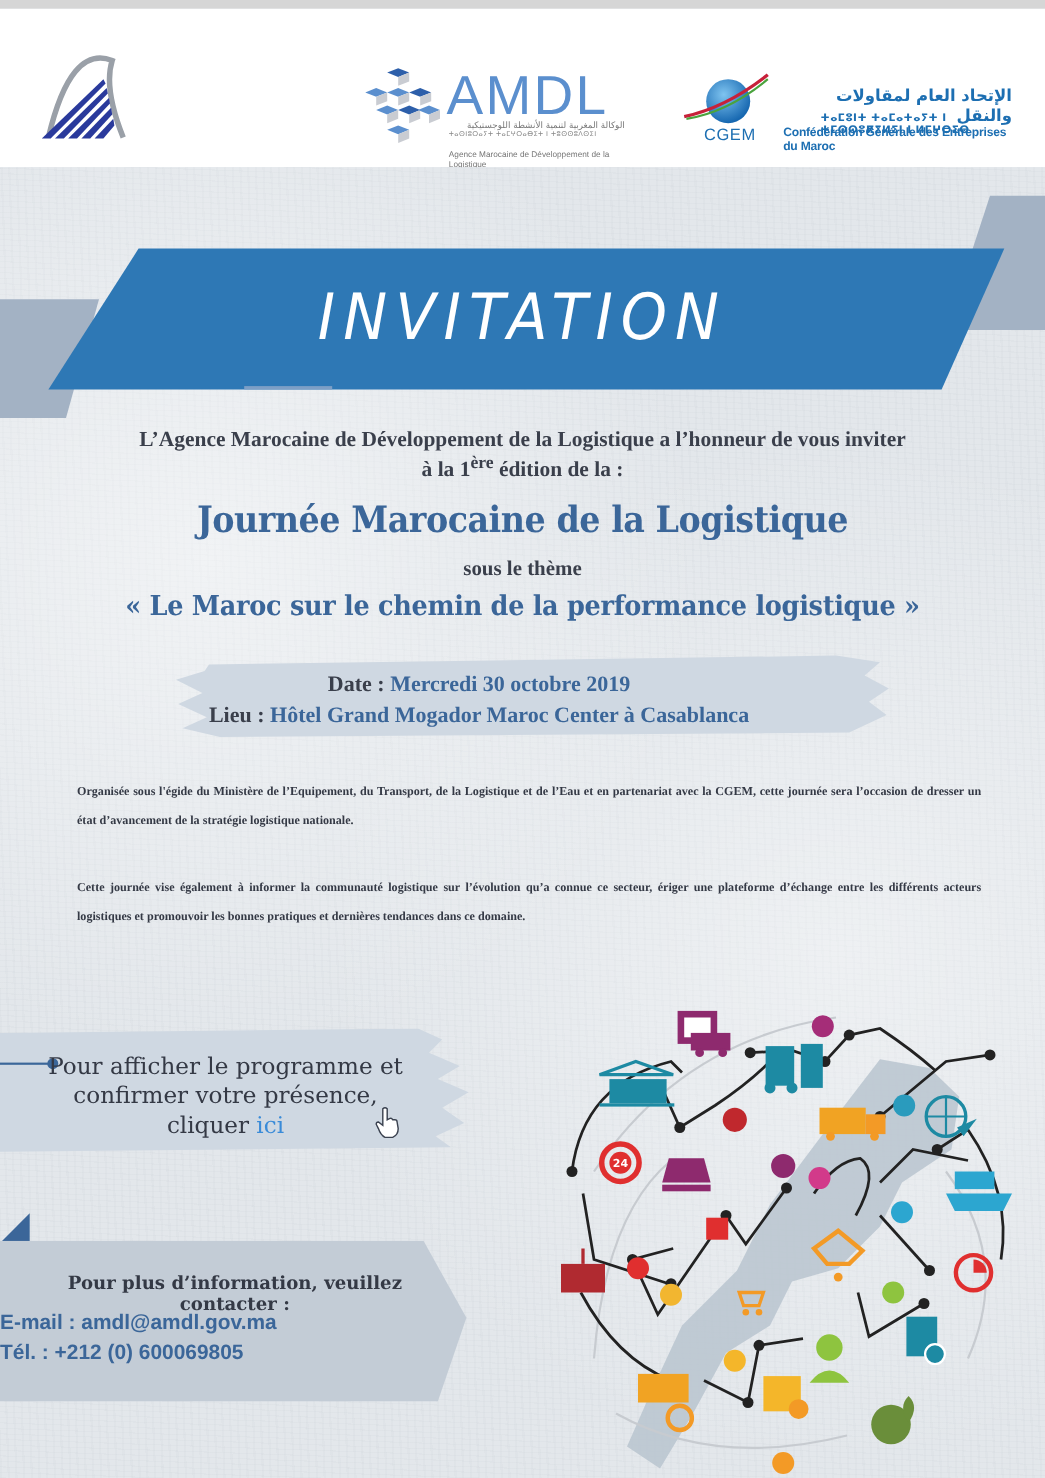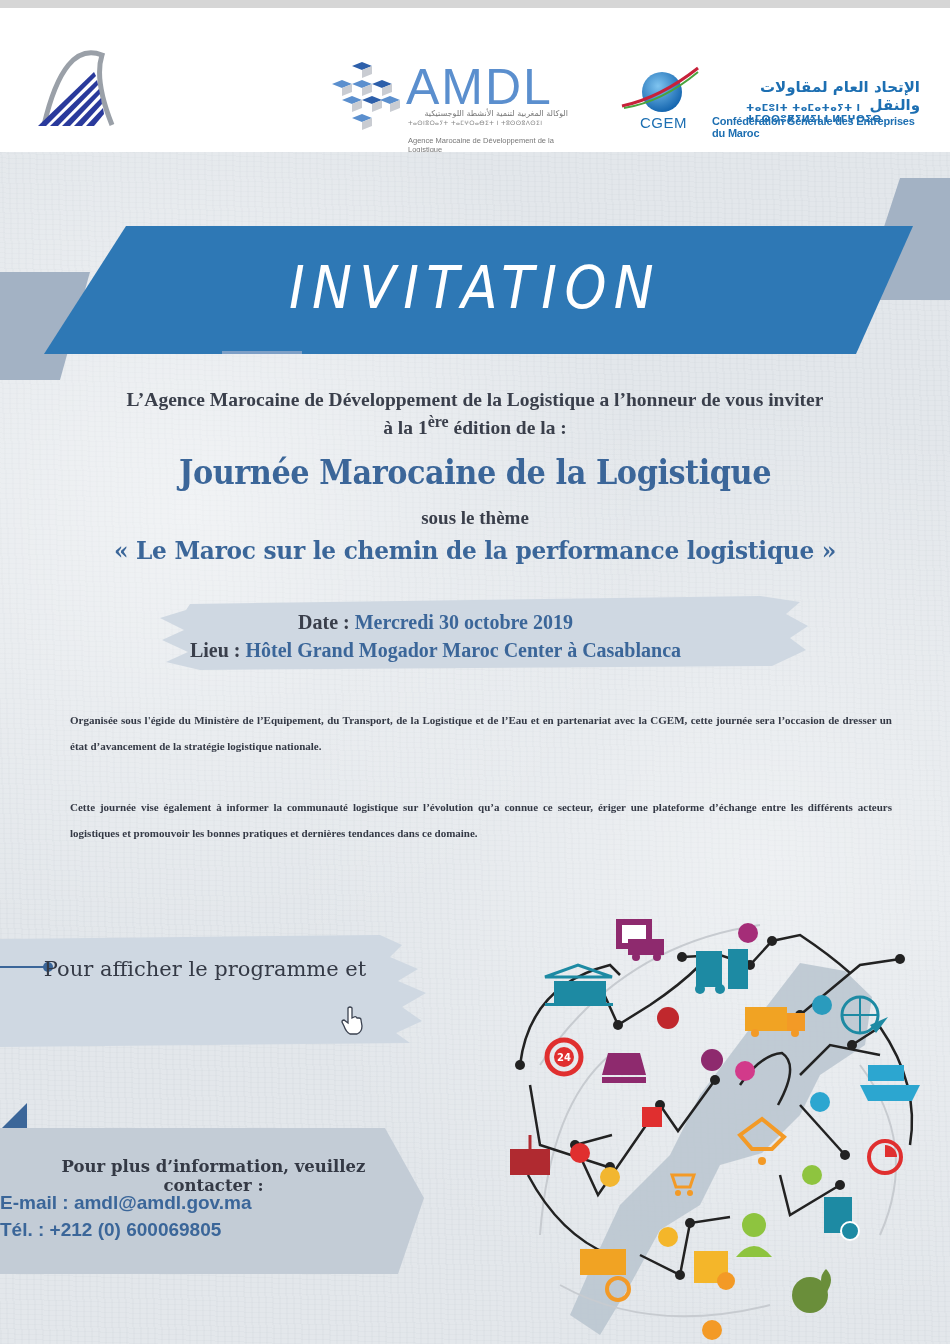--- a/index.html
+++ b/index.html
@@ -184,20 +184,21 @@
 <div class="body-text p1">Organisée sous l'égide du Ministère de l’Equipement, du Transport, de la Logistique et de l’Eau et en partenariat avec la CGEM, cette journée sera l’occasion de dresser un état d’avancement de la stratégie logistique nationale.</div>
 <div class="body-text p2">Cette journée vise également à informer la communauté logistique sur l’évolution qu’a connue ce secteur, ériger une plateforme d’échange entre les différents acteurs logistiques et promouvoir les bonnes pratiques et dernières tendances dans ce domaine.</div>
 
 <svg class="cta-strip" width="430" height="115" viewBox="0 0 430 115">
   <path d="M0 4 L380 0 L402 10 L390 22 L418 34 L398 46 L426 58 L402 72 L422 86 L396 98 L410 108 L0 112 Z" fill="#cfd8e2"></path>
 </svg>
 <div class="cta-line"></div>
 <div class="cta-dot"></div>
 <div class="cta-text">
   <div>Pour afficher le programme et</div>
+  <div><span>confirmer votre présence, cliquer </span><a class="cta-link">ici</a></div>
 </div>
 <svg class="hand" viewBox="0 0 24 30">
   <path d="M8 2 Q10 0 12 2 L12 12 L14 11 Q16 10 17 12 L19 12 Q21 12 21 14 L22 20 Q22 26 17 28 L10 28 Q6 26 4 20 L2 16 Q2 14 4 14 L8 17 Z" fill="#ffffff" stroke="#3b4250" stroke-width="1.3"></path>
 </svg>
 
 <div class="corner-tri"></div>
 <svg class="contact-panel" width="425" height="146" viewBox="0 0 425 146">
   <polygon points="0,0 385,0 424,70 398,146 0,146" fill="#c3ccd6"></polygon>
 </svg>
 <div class="contact-title">Pour plus d’information, veuillez contacter :</div>

